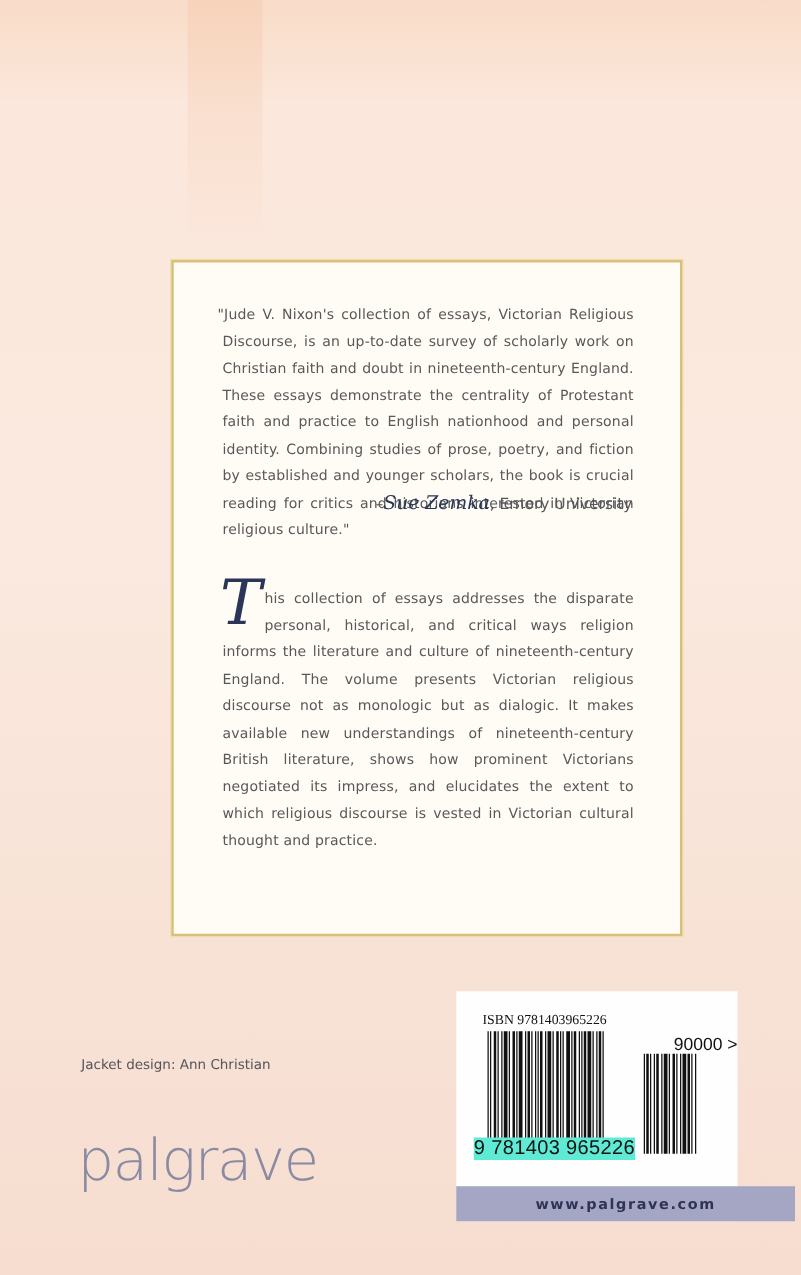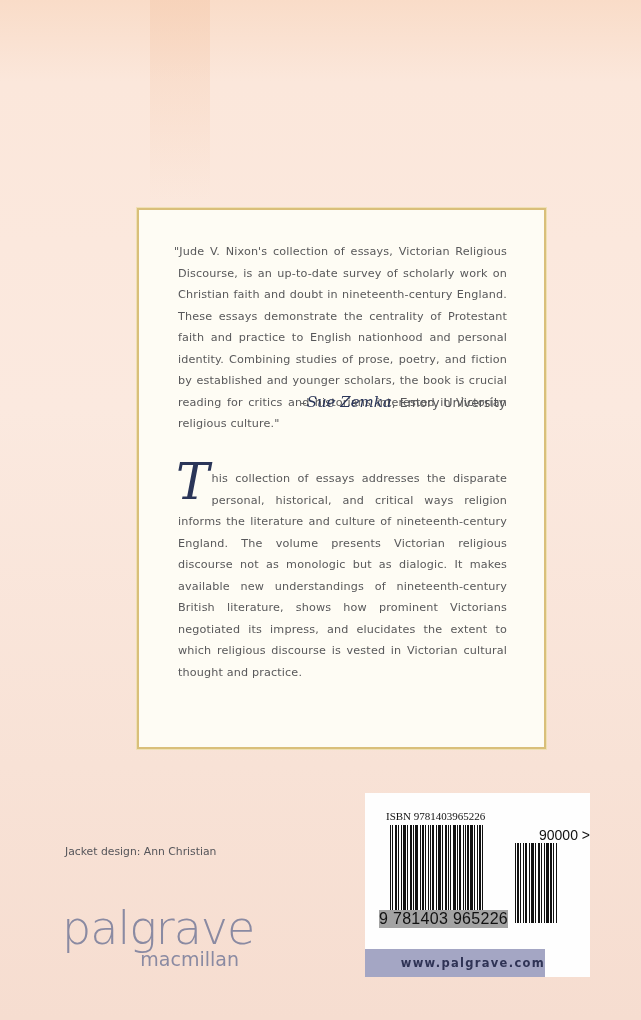--- a/index.html
+++ b/index.html
@@ -68,25 +68,25 @@
     position: absolute; left: 150px; top: 50px; width: 58px; height: 80px;
     display: flex; align-items: stretch;
   }
   .addon-label {
     position: absolute; left: 158px; top: 34px; font-size: 14px; color: #111;
     font-family: "Liberation Sans", sans-serif;
     margin-left: 16px;
   }
   .digits {
     position: absolute; left: 14px; top: 117px; font-size: 16px; color: #111;
-    font-family: "Liberation Sans", sans-serif; background: #a3a3a3; letter-spacing: 0.3px;
+    font-family: "Liberation Sans", sans-serif; background: #5eead4; letter-spacing: 0.3px;
   }
   .url-bar {
-    position: absolute; left: 0; bottom: 0; width: 180px; height: 28px;
-    background: #a4a6c4; color: #2f3355; text-align: right;
+    position: absolute; left: 0; bottom: 0; width: 271px; height: 28px;
+    background: #a4a6c4; color: #2f3355; text-align: center;
     font-size: 11.5px; font-weight: bold; line-height: 28px; letter-spacing: 1.3px;
     font-family: "DejaVu Sans", sans-serif;
     margin-top: 16px;
   }
 </style>
 </head>
 <body>
 
 <div class="bg-streak"></div>
 
@@ -97,21 +97,20 @@
   </div>
   <div class="text desc">
     <span class="dropcap">T</span><span>his collection of essays addresses the disparate personal, historical, and critical ways religion informs the literature and culture of nineteenth-century England. The volume presents Victorian religious discourse not as monologic but as dialogic. It makes available new understandings of nineteenth-century British literature, shows how prominent Victorians negotiated its impress, and elucidates the extent to which religious discourse is vested in Victorian cultural thought and practice.</span>
   </div>
 </div>
 
 <div class="credit">Jacket design: Ann Christian</div>
 
 <div class="logo">
   <div class="logo-main">palgrave</div>
-  <div class="logo-sub">macmillan</div>
 </div>
 
 <div class="barcode-block">
   <div class="isbn-label">ISBN 9781403965226</div>
   <div class="bars-main" id="bars-main">
       <div style="width: 1px; background: rgb(17, 17, 17);"></div>
       <div style="width: 1px; background: transparent;"></div>
       <div style="width: 1px; background: rgb(17, 17, 17);"></div>
       <div style="width: 2px; background: transparent;"></div>
       <div style="width: 2px; background: rgb(17, 17, 17);"></div>

